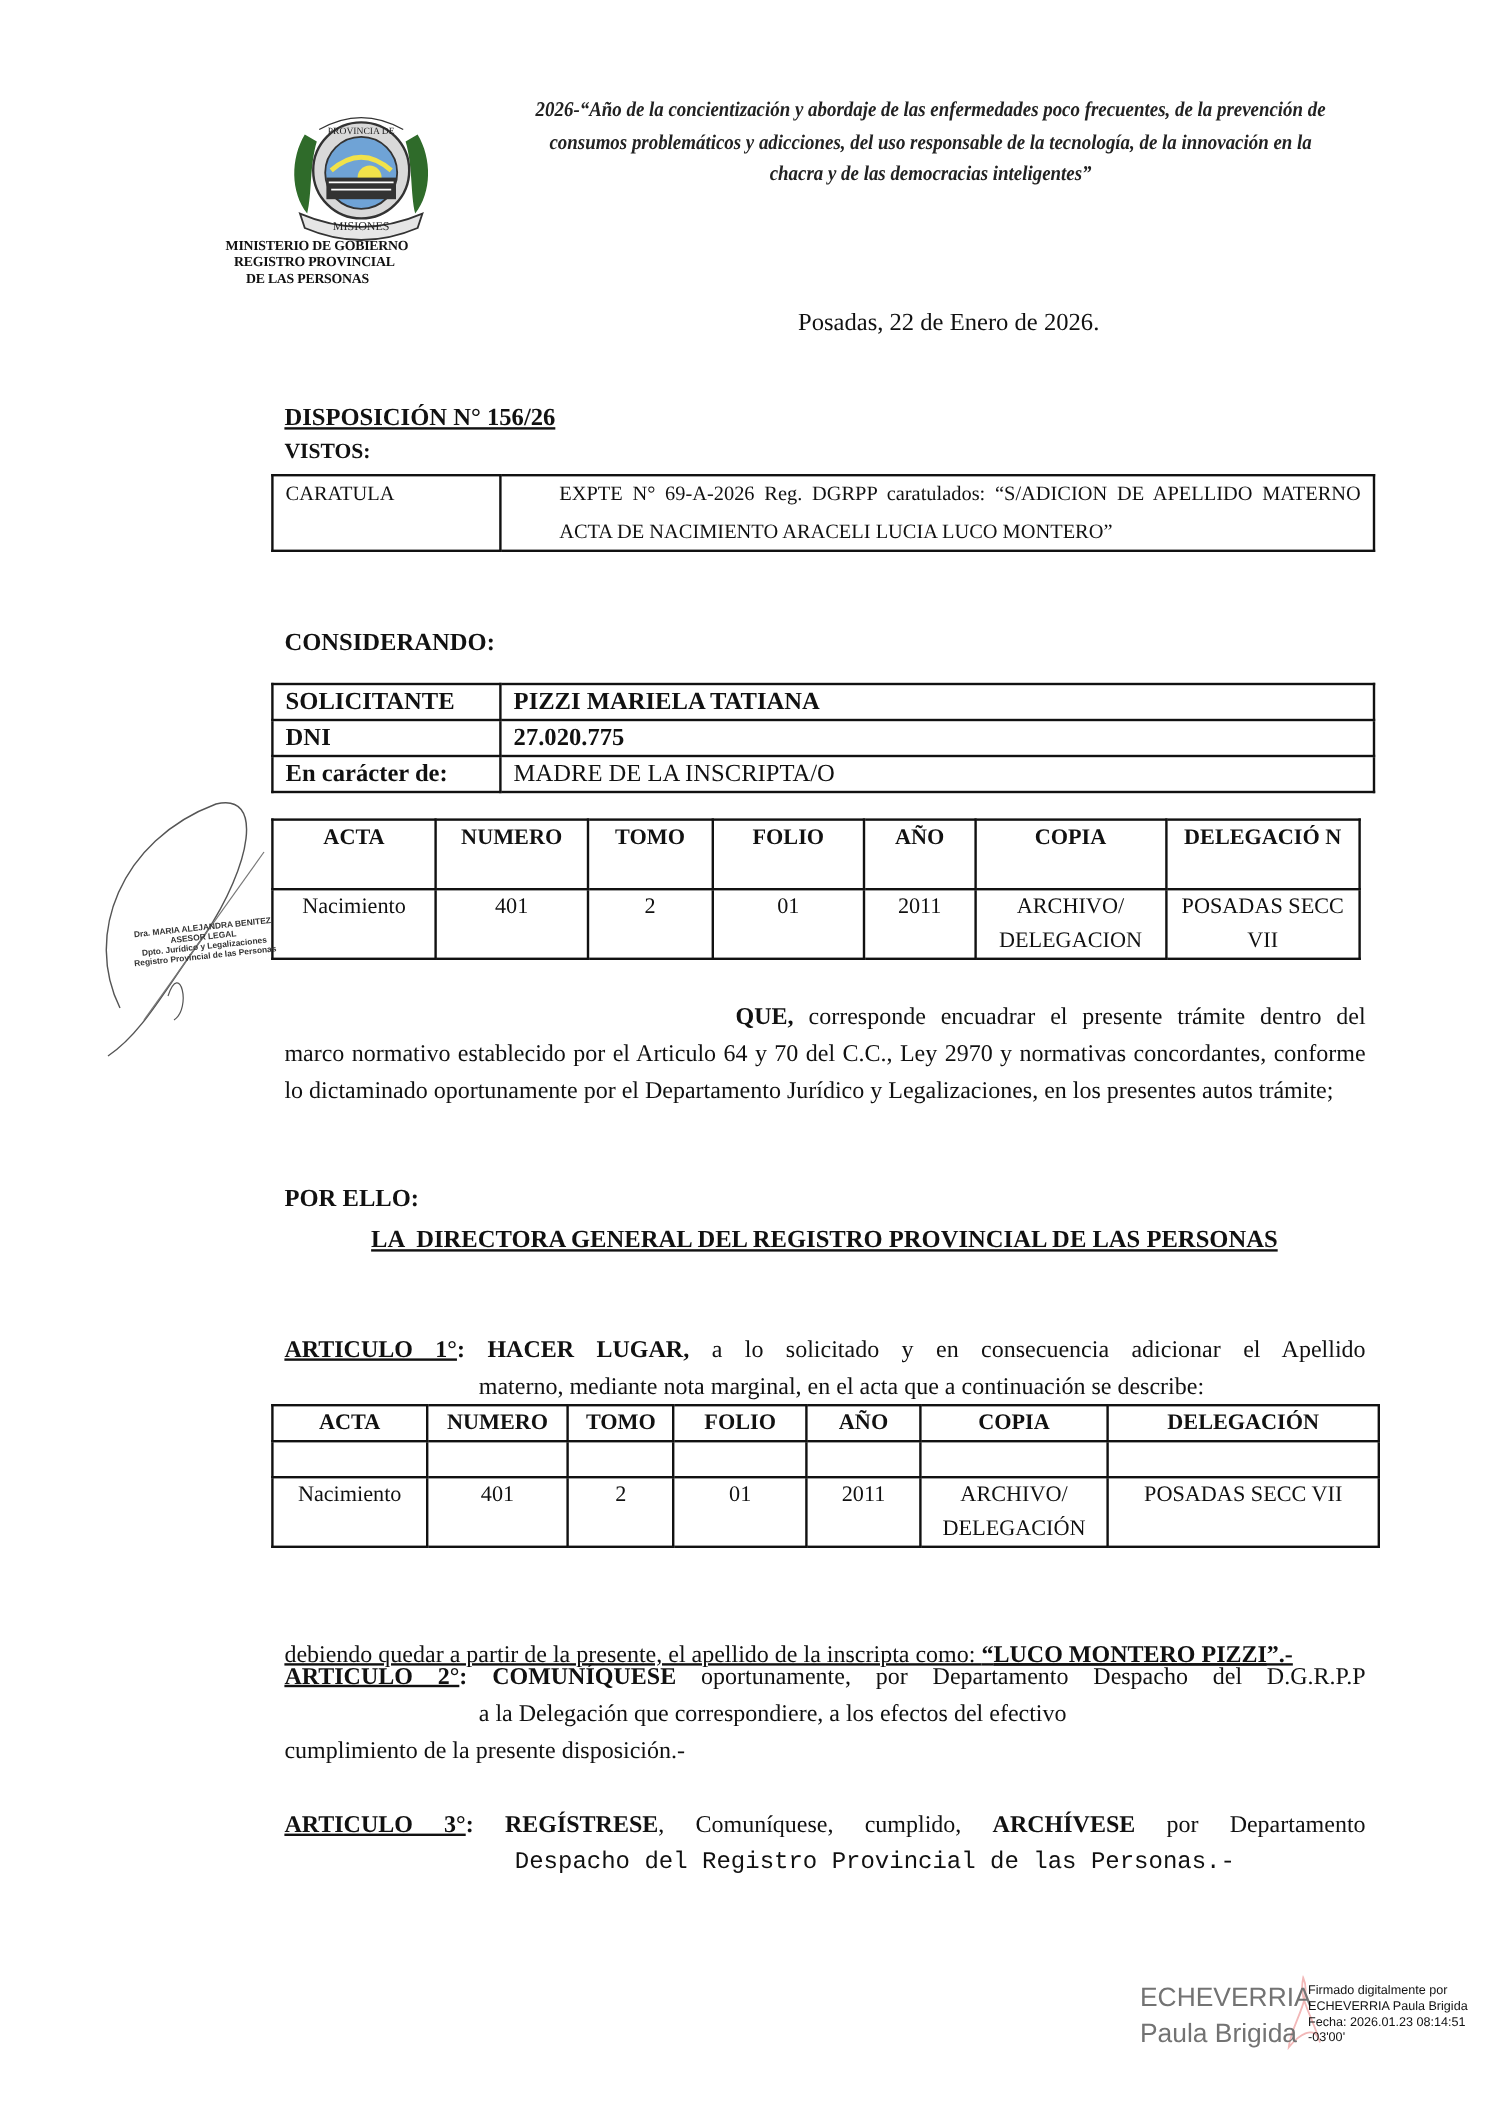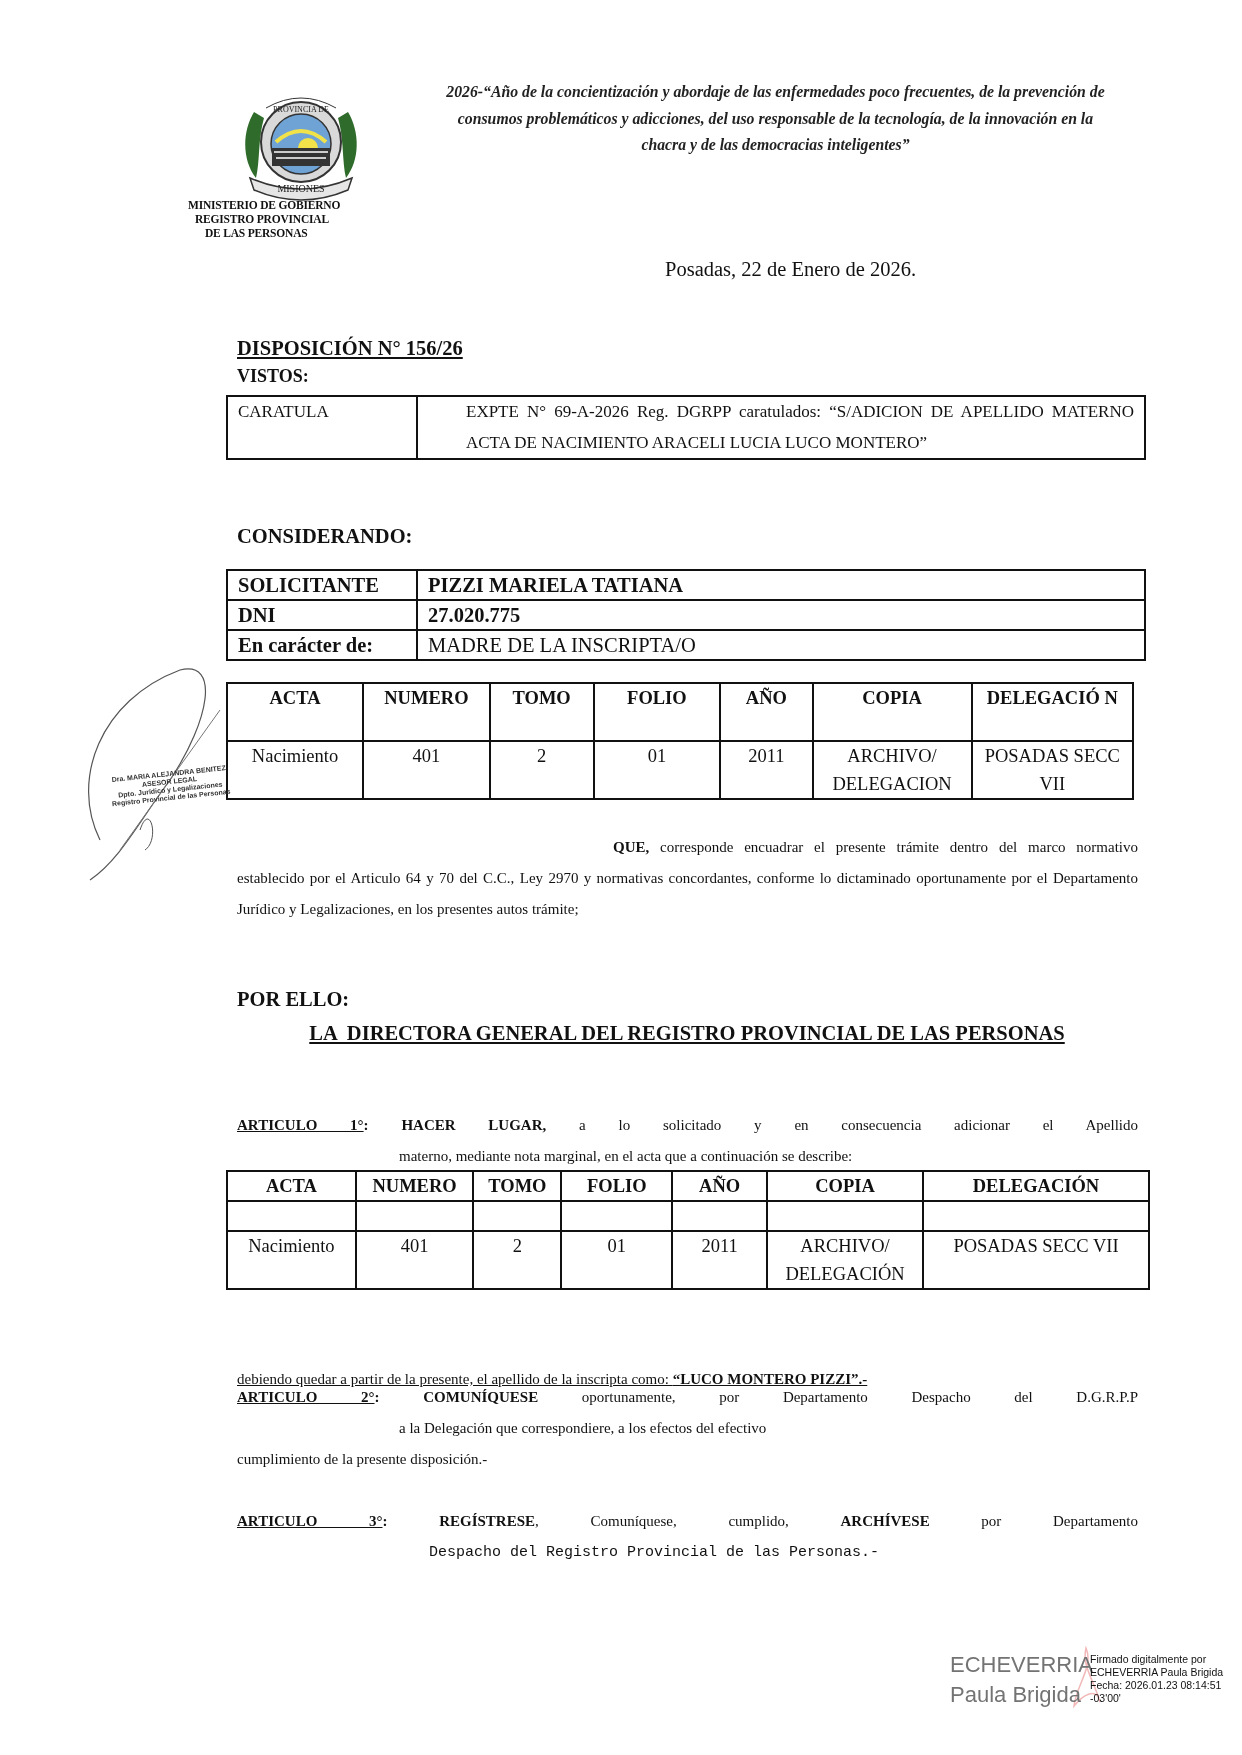--- a/index.html
+++ b/index.html
@@ -25,21 +25,21 @@
   .t-sol td.v-bold { font-weight:bold; }
   .t-acta1 { left:226px; top:682px; width:908px; }
   .t-acta1 td, .t-acta1 th { border:2px solid #111; text-align:center; vertical-align:top; font-size:18.5px; line-height:28px; padding:0 4px; }
   .t-acta1 th { font-weight:bold; height:56px; }
   .t-acta1 td { font-weight:normal; height:56px; }
   .t-acta2 { left:226px; top:1170px; width:924px; }
   .t-acta2 td, .t-acta2 th { border:2px solid #111; text-align:center; vertical-align:top; font-size:18.5px; line-height:28px; padding:0 4px; }
   .t-acta2 th { font-weight:bold; height:28px; }
   .t-acta2 tr.empty td { height:28px; }
   .t-acta2 tr.data td { height:56px; }
-  .para { font-size:15px; line-height:31px; text-align:justify; }
+  .para { font-size:20px; line-height:31px; text-align:justify; }
   .que { left:237px; top:832px; width:901px; }
   .que .first { padding-left:376px; }
   .porello { left:237px; top:988px; font-size:20.5px; font-weight:bold; }
   .directora { left:237px; top:1018px; width:900px; text-align:center; font-size:20.5px; font-weight:bold; line-height:31px; }
   .u { text-decoration:underline; }
   .art1 { left:237px; top:1110px; width:901px; }
   .indent1 { padding-left:162px; display:block; text-align:left; }
   .debiendo { left:237px; top:1364px; width:901px;text-decoration:underline; }
   .art2 { left:237px; top:1382px; width:901px; }
   .art3 { left:237px; top:1506px; width:901px; }

